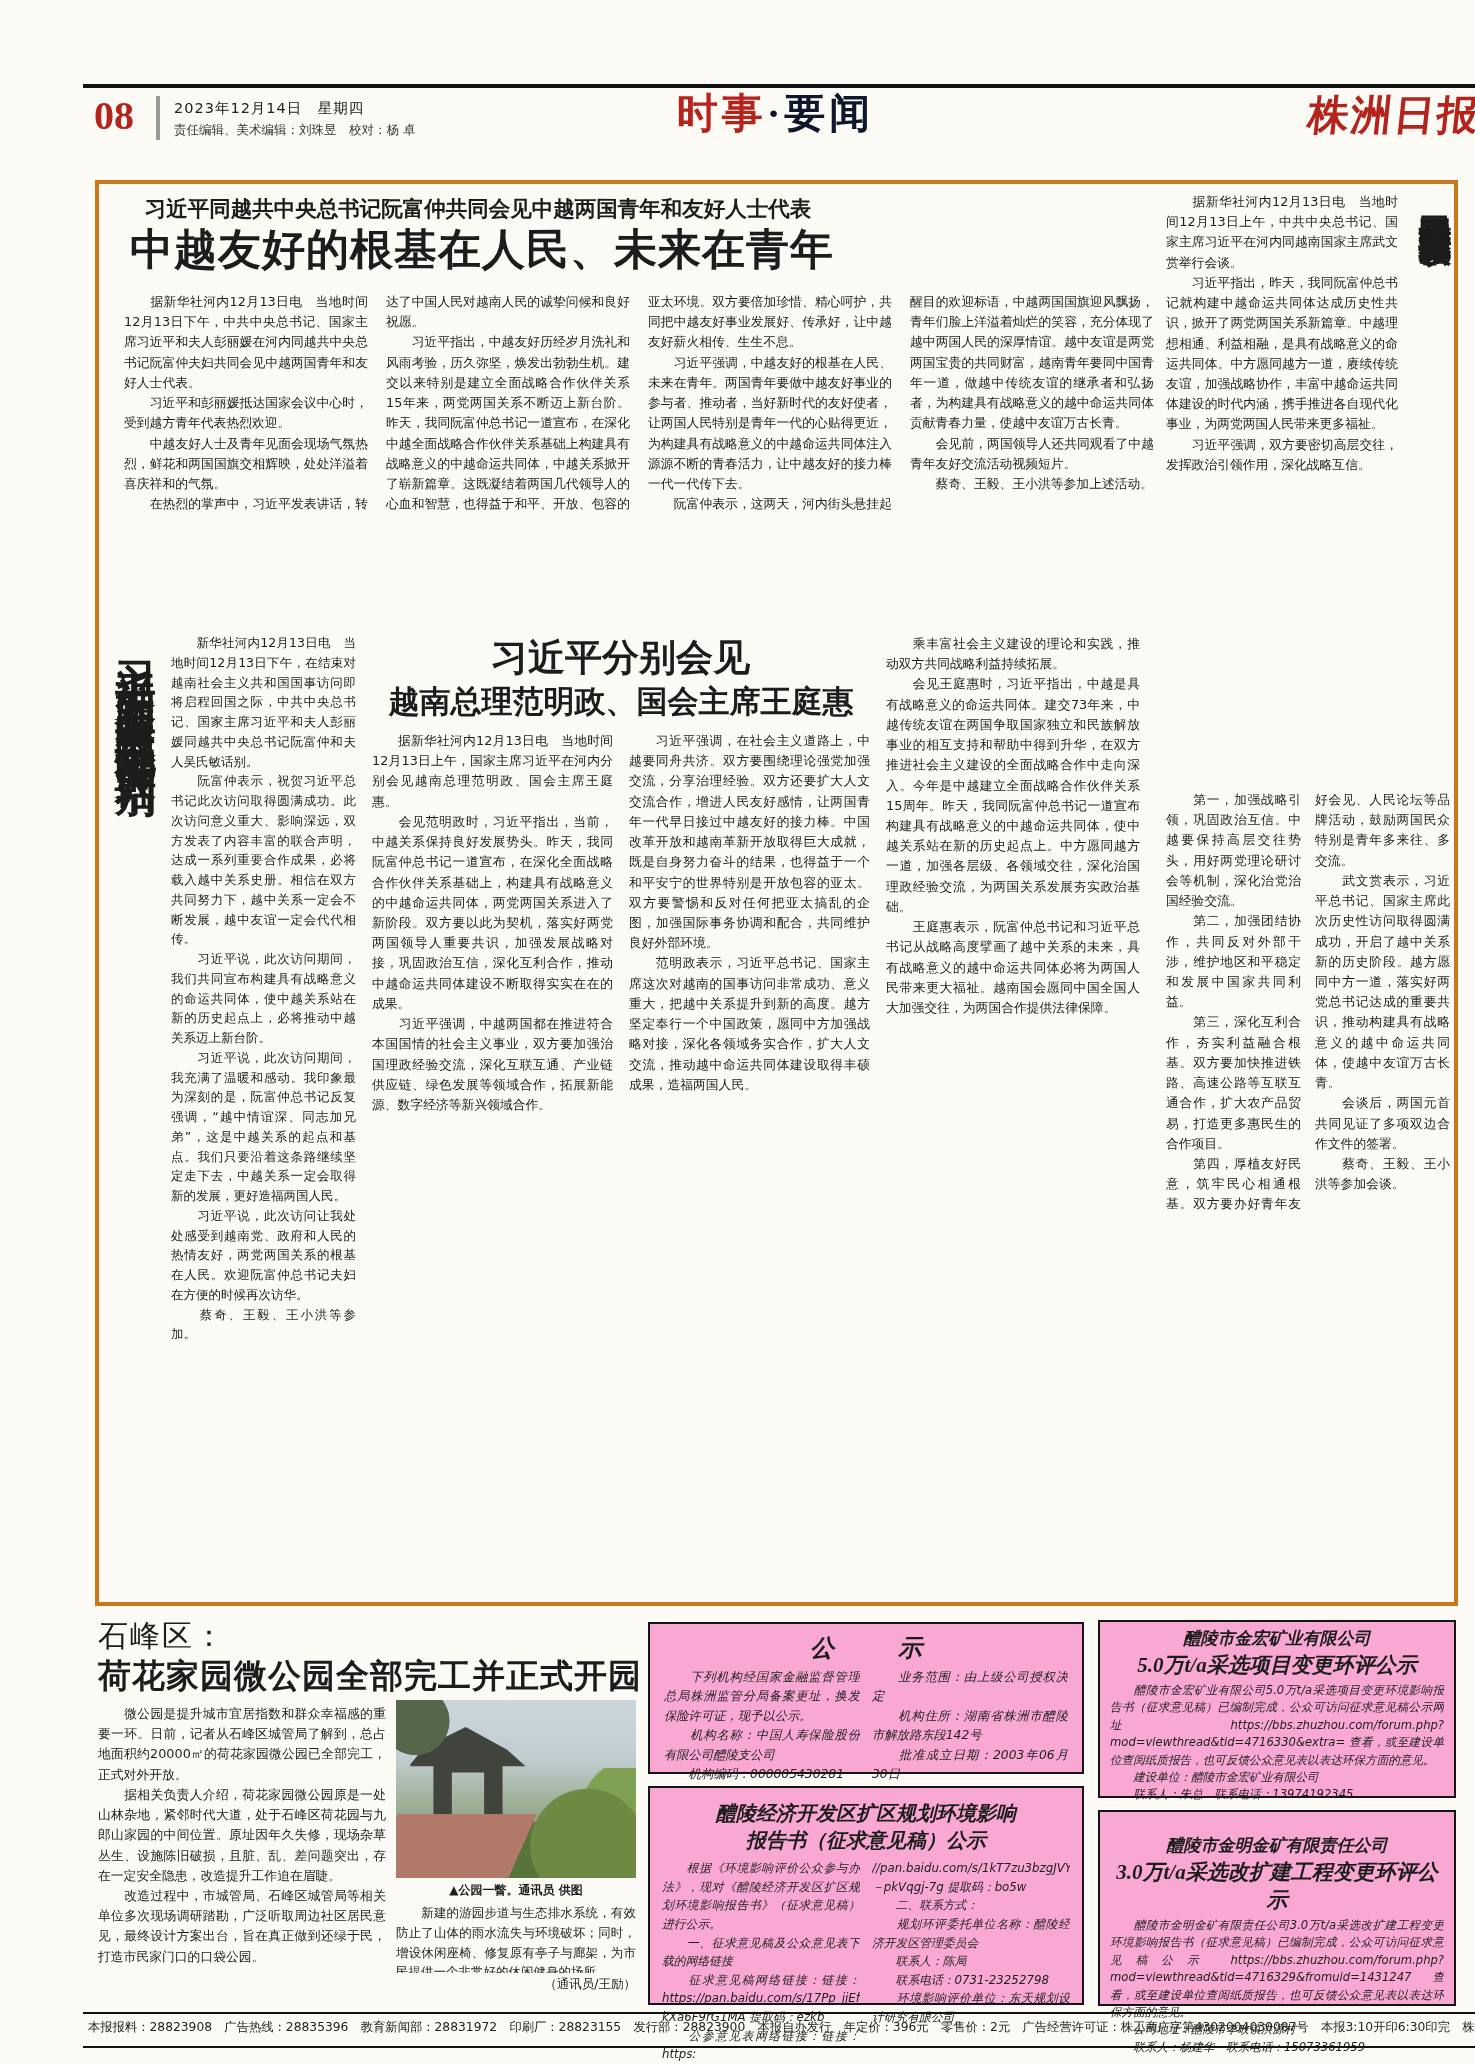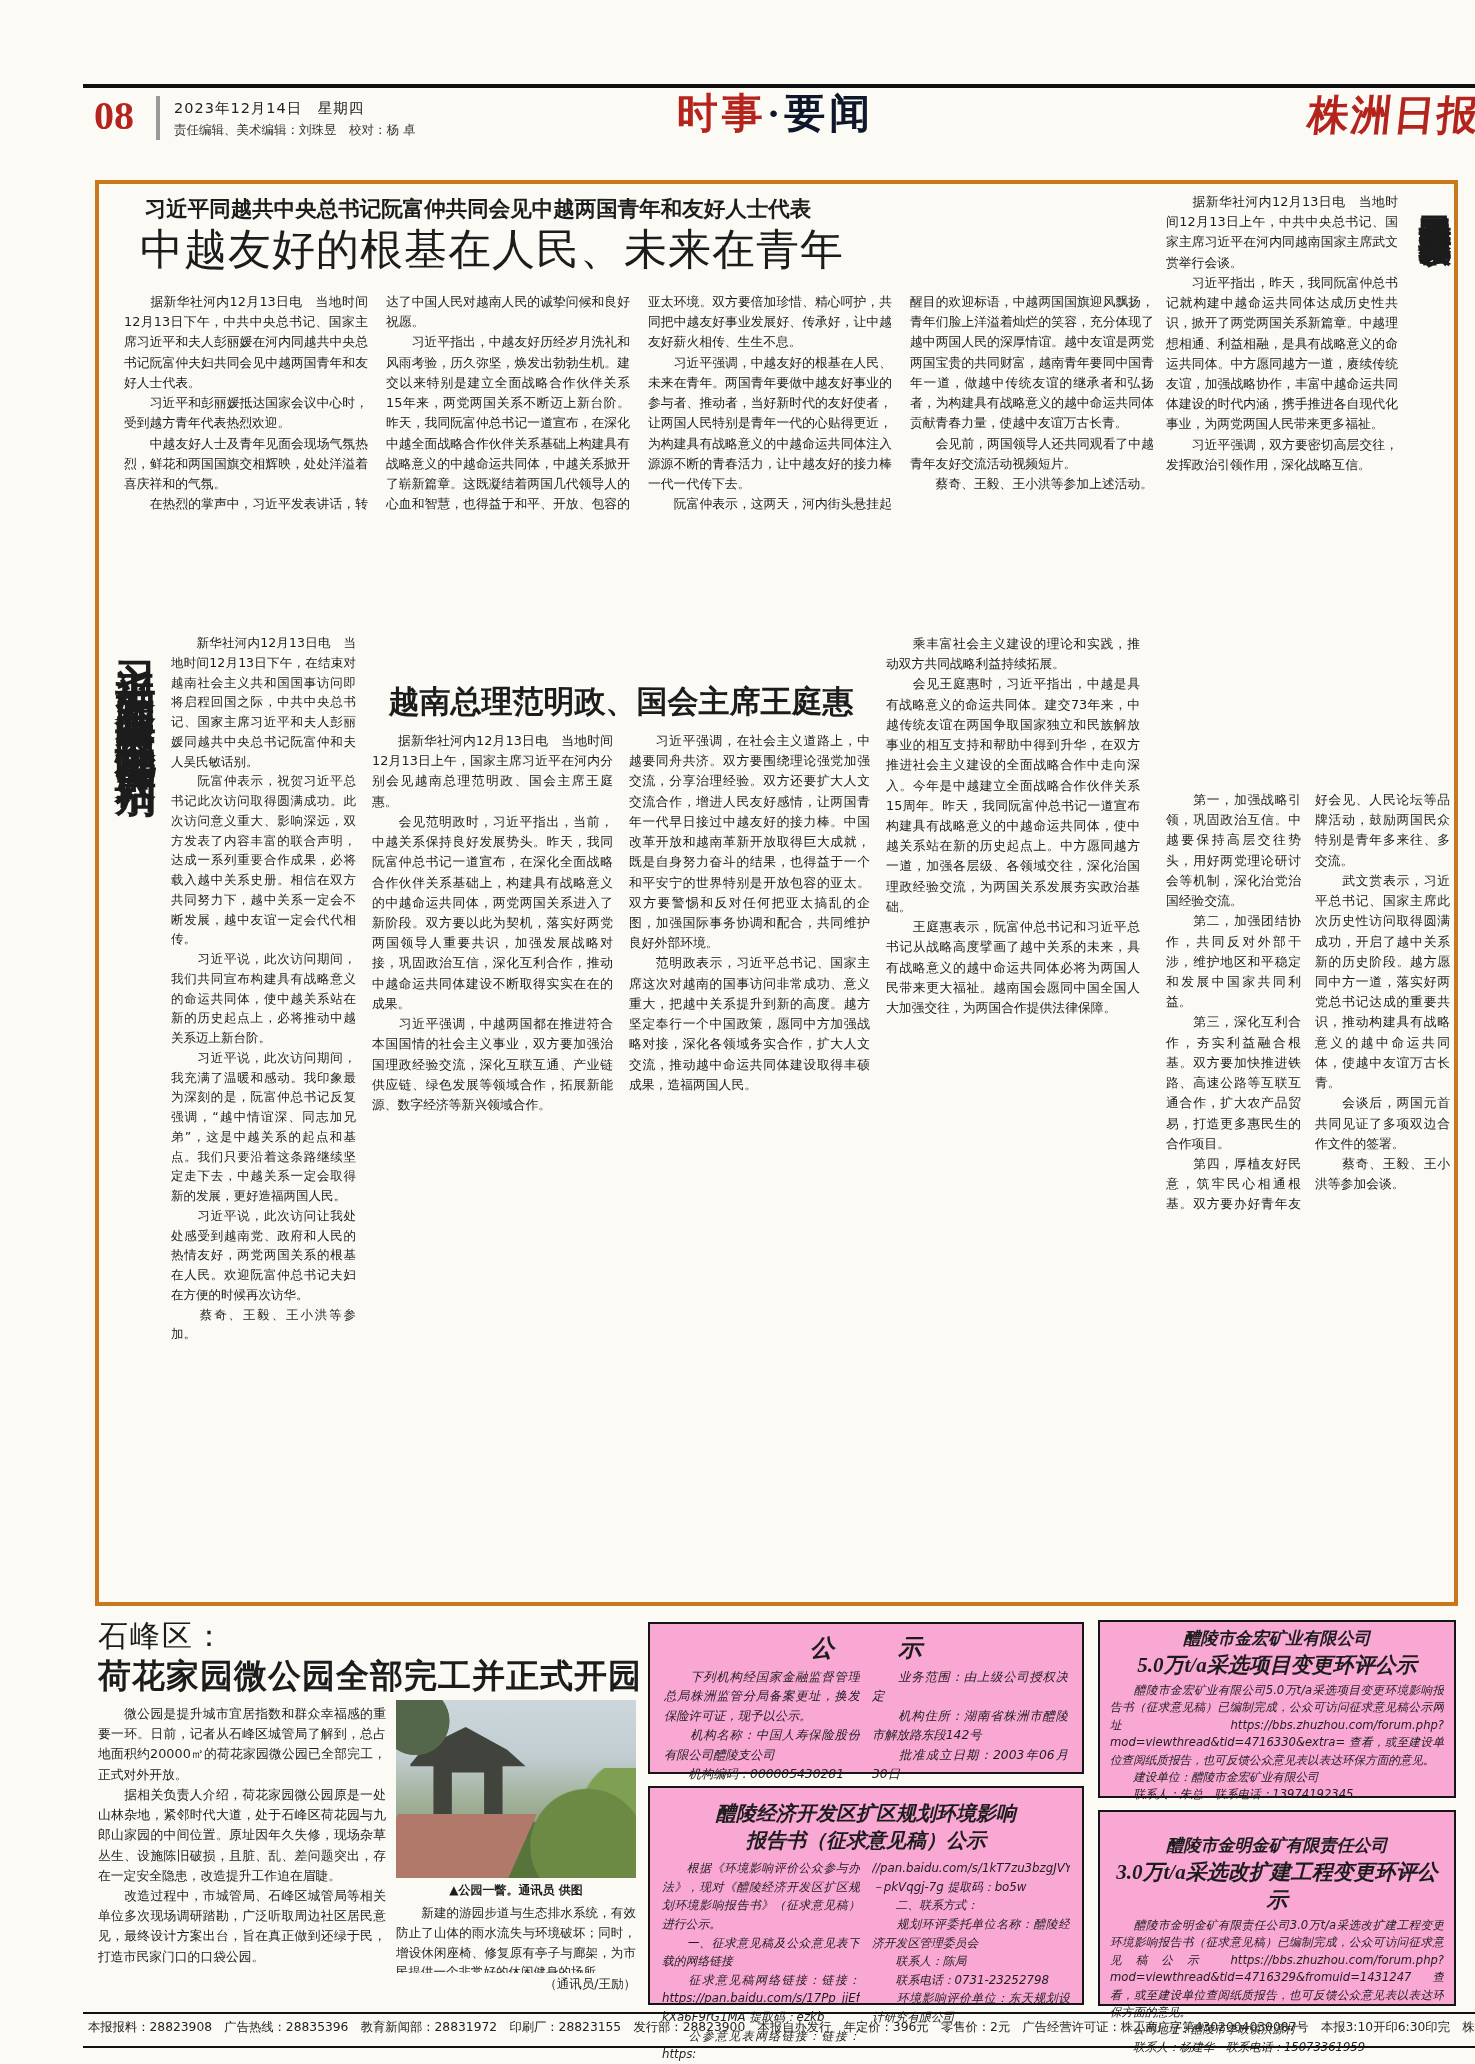--- a/index.html
+++ b/index.html
@@ -28,21 +28,21 @@
   #hdr-divider{left:118px;top:96px;width:4px;height:44px;background:#9a9a9a;}
   #date-line{left:136px;top:99px;font-size:14.5px;color:#222;letter-spacing:1px;}
   #editor-line{left:136px;top:122px;font-size:12.5px;color:#333;}
   #section-title{left:0;top:86px;width:1475px;text-align:center;font-size:41px;font-weight:bold;letter-spacing:4px;}
   #section-title .sec2{color:#0f172a;}
   #paper-logo{left:1262px;top:88px;width:180px;text-align:right;font-size:41px;font-weight:bold;transform:skewX(-6deg);letter-spacing:2px;}
   
   #main-frame{left:57px;top:180px;width:1355px;height:1418px;border:4px solid #c9791c;background:transparent;}
   
   #lead-kicker{left:80px;top:194px;width:720px;text-align:center;font-size:21.5px;font-weight:bold;}
-  #lead-headline{left:84px;top:221px;width:740px;text-align:center;font-size:43px;font-weight:normal;letter-spacing:1px;}
+  #lead-headline{left:74px;top:221px;width:740px;text-align:center;font-size:43px;font-weight:bold;letter-spacing:1px;}
   #lead-body{left:86px;top:292px;width:1030px;height:322px;column-count:4;column-gap:18px;}
   
   #farewell-headline{left:62px;top:630px;width:56px;height:962px;font-size:41px;font-weight:bold;letter-spacing:6px;}
   #farewell-body{left:133px;top:633px;width:185px;height:956px;font-size:12.5px;}
   
   #meet-headline1{left:330px;top:633px;width:505px;text-align:center;font-size:37px;font-weight:bold;}
   #meet-headline2{left:318px;top:681px;width:530px;text-align:center;font-size:31px;font-weight:bold;}
   #meet-col1{left:334px;top:731px;width:241px;height:858px;}
   #meet-col2{left:591px;top:731px;width:241px;height:858px;}
   #meet-col3{left:848px;top:634px;width:254px;height:955px;}
@@ -119,20 +119,21 @@
 　　蔡奇、王毅、王小洪等参加上述活动。</div>
 
   <div class="abs sans vtext" id="farewell-headline">习近平夫妇同越共中央总书记阮富仲夫妇话别</div>
   <div class="abs bodytext" id="farewell-body">　　新华社河内12月13日电　当地时间12月13日下午，在结束对越南社会主义共和国国事访问即将启程回国之际，中共中央总书记、国家主席习近平和夫人彭丽媛同越共中央总书记阮富仲和夫人吴氏敏话别。
 　　阮富仲表示，祝贺习近平总书记此次访问取得圆满成功。此次访问意义重大、影响深远，双方发表了内容丰富的联合声明，达成一系列重要合作成果，必将载入越中关系史册。相信在双方共同努力下，越中关系一定会不断发展，越中友谊一定会代代相传。
 　　习近平说，此次访问期间，我们共同宣布构建具有战略意义的命运共同体，使中越关系站在新的历史起点上，必将推动中越关系迈上新台阶。
 　　习近平说，此次访问期间，我充满了温暖和感动。我印象最为深刻的是，阮富仲总书记反复强调，“越中情谊深、同志加兄弟”，这是中越关系的起点和基点。我们只要沿着这条路继续坚定走下去，中越关系一定会取得新的发展，更好造福两国人民。
 　　习近平说，此次访问让我处处感受到越南党、政府和人民的热情友好，两党两国关系的根基在人民。欢迎阮富仲总书记夫妇在方便的时候再次访华。
 　　蔡奇、王毅、王小洪等参加。</div>
 
+  <div class="abs sans" id="meet-headline1">习近平分别会见</div>
   <div class="abs sans" id="meet-headline2">越南总理范明政、国会主席王庭惠</div>
   <div class="abs bodytext" id="meet-col1">　　据新华社河内12月13日电　当地时间12月13日上午，国家主席习近平在河内分别会见越南总理范明政、国会主席王庭惠。
 　　会见范明政时，习近平指出，当前，中越关系保持良好发展势头。昨天，我同阮富仲总书记一道宣布，在深化全面战略合作伙伴关系基础上，构建具有战略意义的中越命运共同体，两党两国关系进入了新阶段。双方要以此为契机，落实好两党两国领导人重要共识，加强发展战略对接，巩固政治互信，深化互利合作，推动中越命运共同体建设不断取得实实在在的成果。
 　　习近平强调，中越两国都在推进符合本国国情的社会主义事业，双方要加强治国理政经验交流，深化互联互通、产业链供应链、绿色发展等领域合作，拓展新能源、数字经济等新兴领域合作。</div>
   <div class="abs bodytext" id="meet-col2">　　习近平强调，在社会主义道路上，中越要同舟共济。双方要围绕理论强党加强交流，分享治理经验。双方还要扩大人文交流合作，增进人民友好感情，让两国青年一代早日接过中越友好的接力棒。中国改革开放和越南革新开放取得巨大成就，既是自身努力奋斗的结果，也得益于一个和平安宁的世界特别是开放包容的亚太。双方要警惕和反对任何把亚太搞乱的企图，加强国际事务协调和配合，共同维护良好外部环境。
 　　范明政表示，习近平总书记、国家主席这次对越南的国事访问非常成功、意义重大，把越中关系提升到新的高度。越方坚定奉行一个中国政策，愿同中方加强战略对接，深化各领域务实合作，扩大人文交流，推动越中命运共同体建设取得丰硕成果，造福两国人民。</div>
   <div class="abs bodytext" id="meet-col3">　　乘丰富社会主义建设的理论和实践，推动双方共同战略利益持续拓展。
 　　会见王庭惠时，习近平指出，中越是具有战略意义的命运共同体。建交73年来，中越传统友谊在两国争取国家独立和民族解放事业的相互支持和帮助中得到升华，在双方推进社会主义建设的全面战略合作中走向深入。今年是中越建立全面战略合作伙伴关系15周年。昨天，我同阮富仲总书记一道宣布构建具有战略意义的中越命运共同体，使中越关系站在新的历史起点上。中方愿同越方一道，加强各层级、各领域交往，深化治国理政经验交流，为两国关系发展夯实政治基础。
 　　王庭惠表示，阮富仲总书记和习近平总书记从战略高度擘画了越中关系的未来，具有战略意义的越中命运共同体必将为两国人民带来更大福祉。越南国会愿同中国全国人大加强交往，为两国合作提供法律保障。</div>
 

